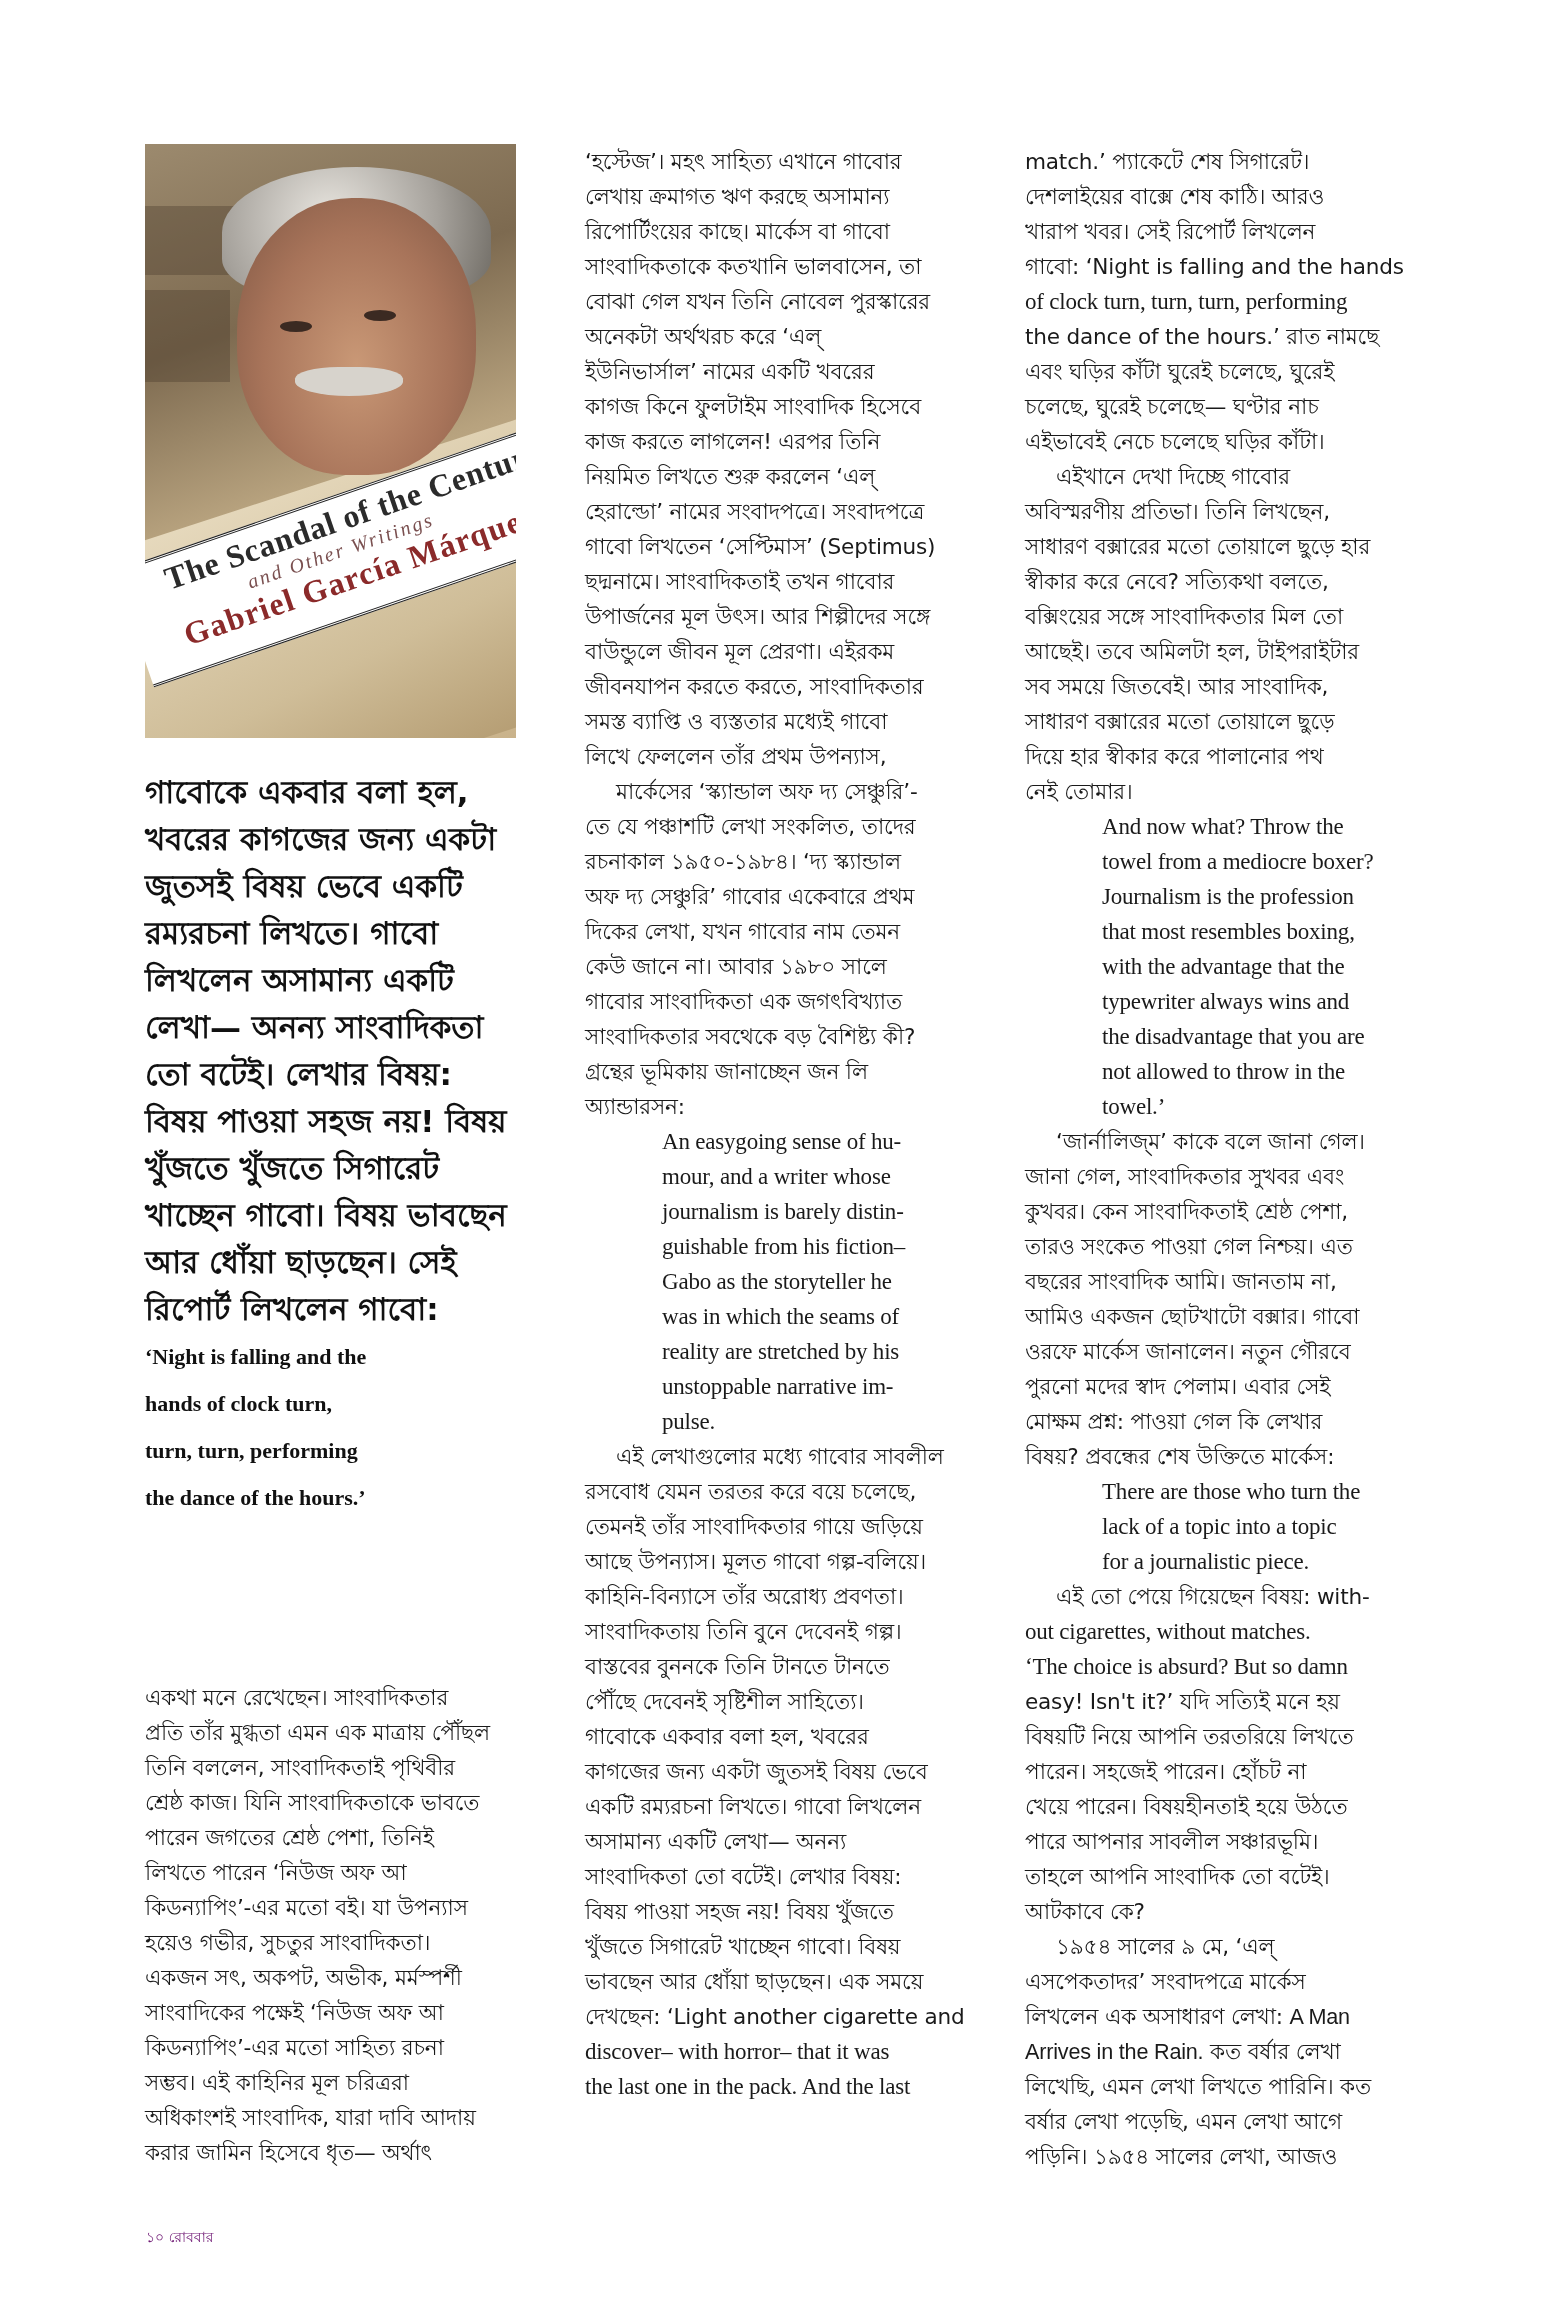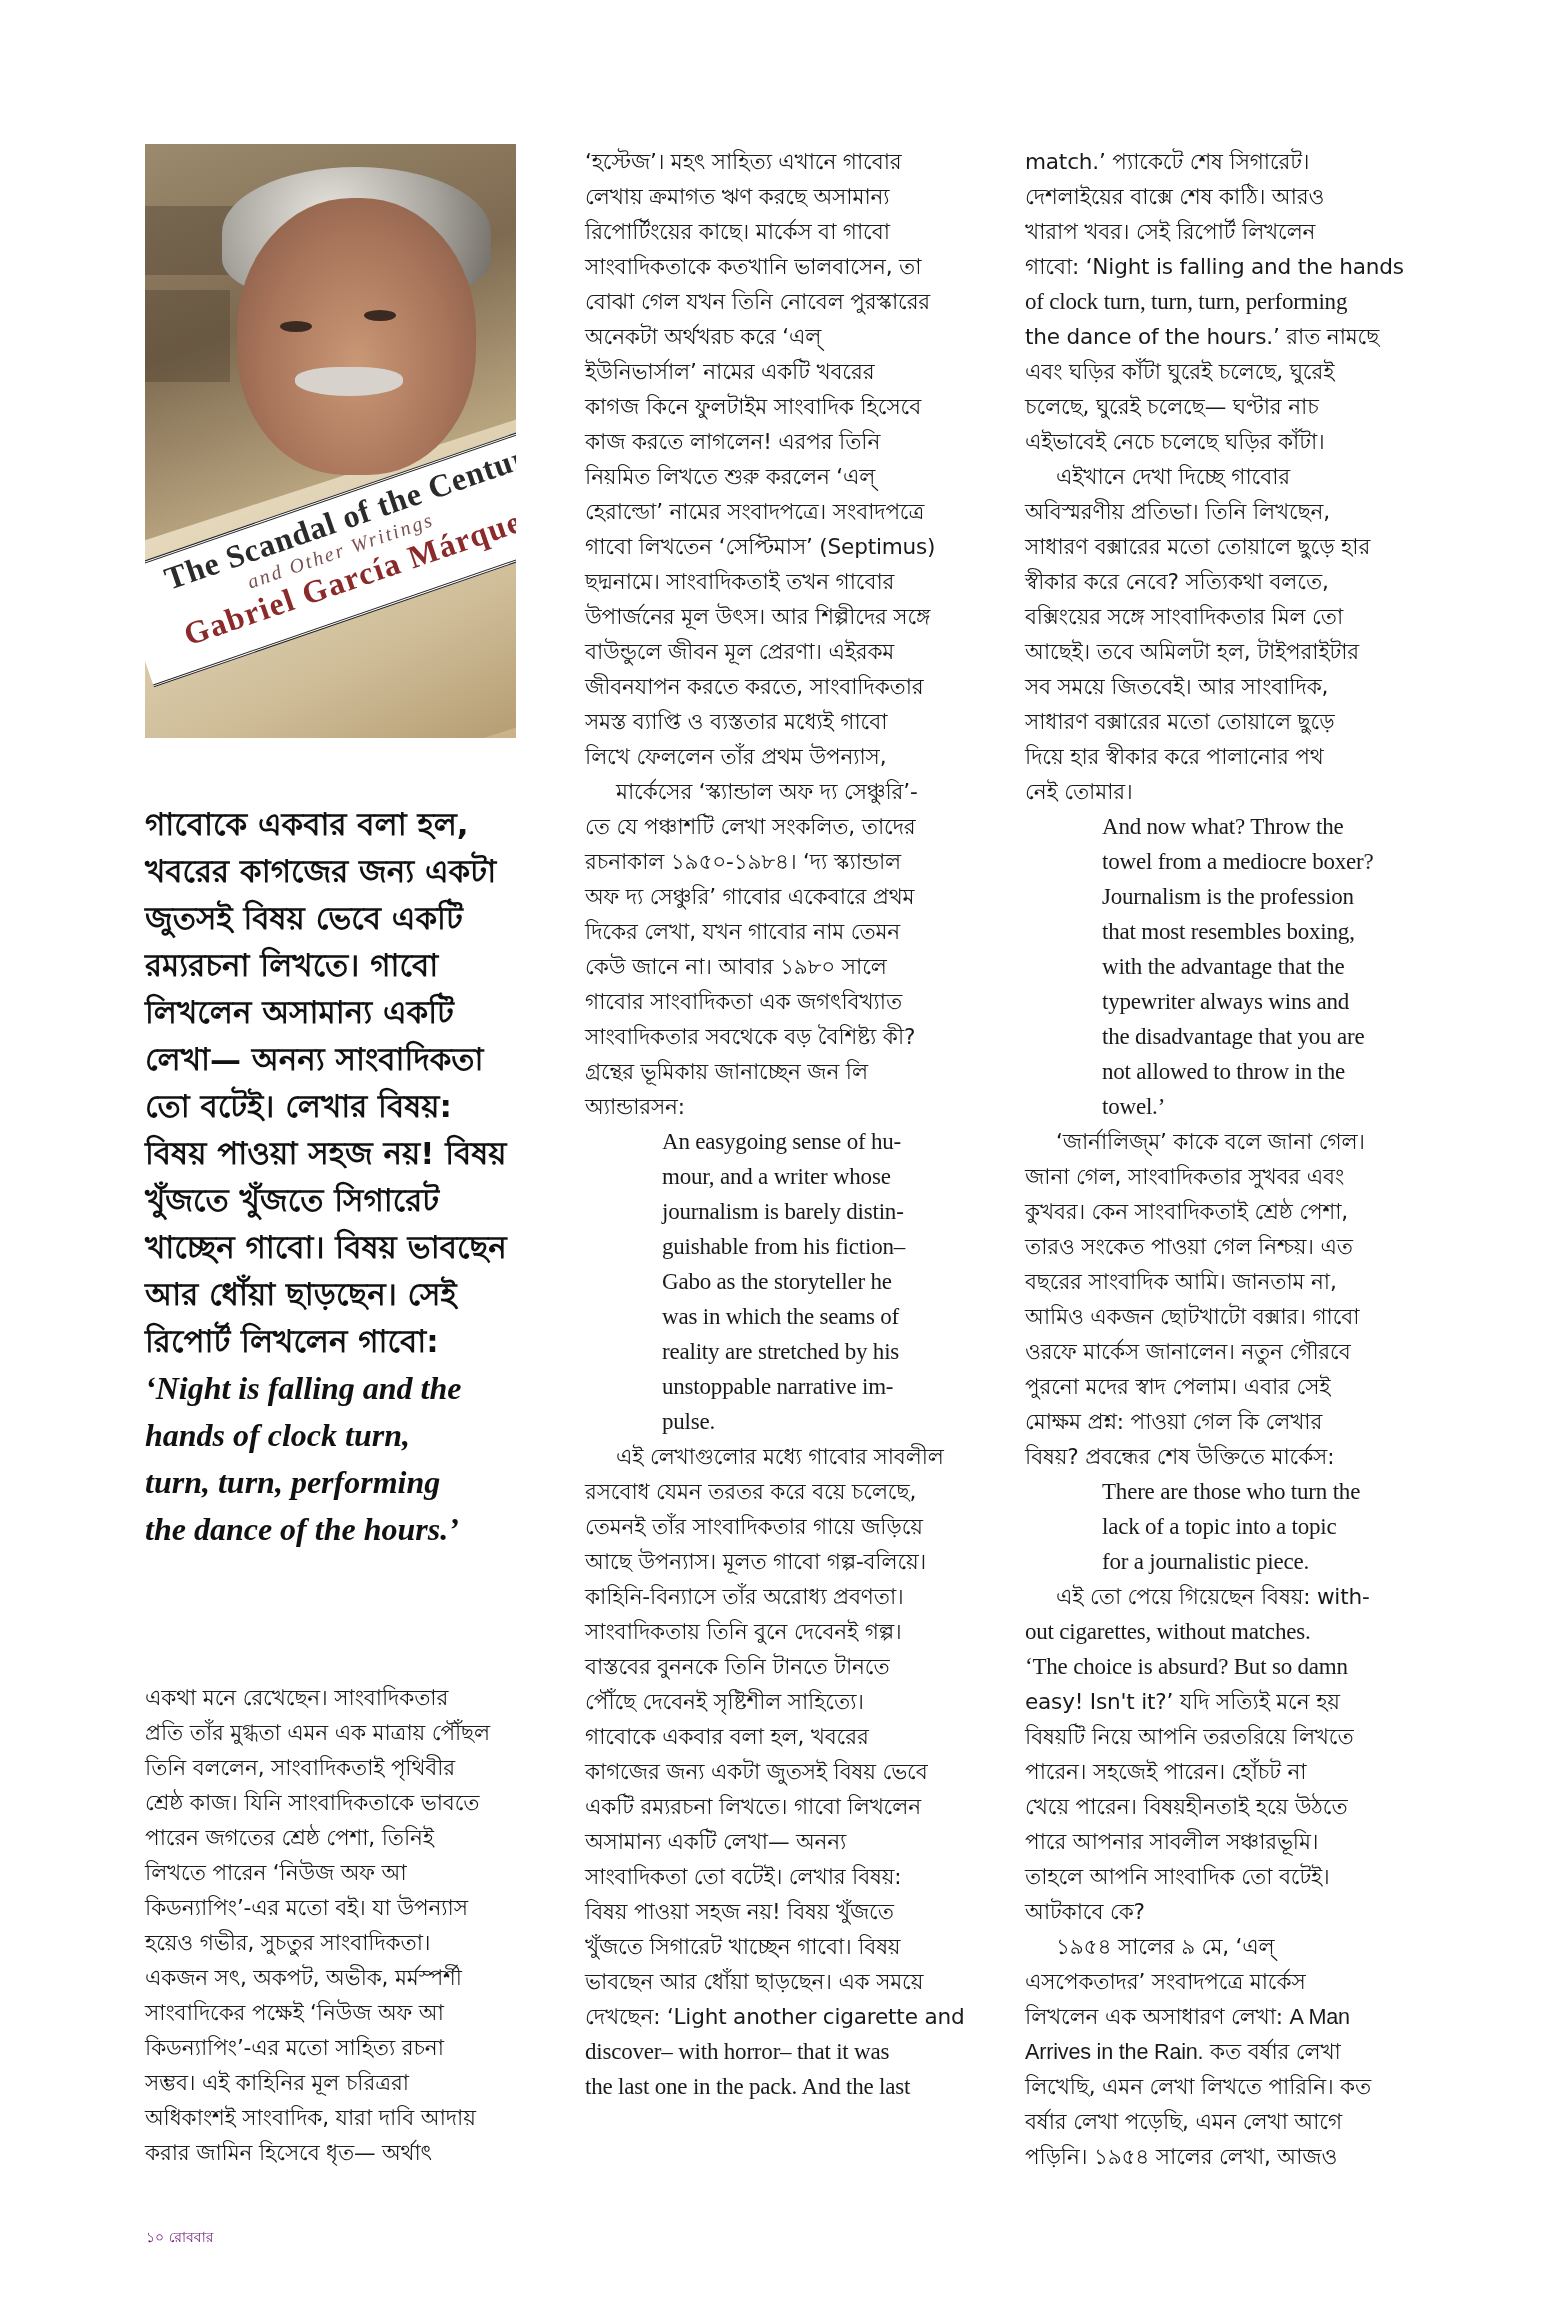--- a/index.html
+++ b/index.html
@@ -52,25 +52,25 @@
       position: absolute; left: -31px; top: 427px; width: 462px; height: 123px;
       background: #ffffff; transform: rotate(-19deg); transform-origin: left top;
       border-top: 3.1px double #222; border-bottom: 3.1px double #222;
       box-sizing: border-box; padding: 4.6px 0 0 46px;
     }
     .banner-title { font-family: "Liberation Serif", serif; font-size: 32px; line-height: 35px; color: #2b2b2b; white-space: nowrap; font-weight: bold; letter-spacing: 0.8px; }
     .banner-sub { font-family: "Liberation Serif", serif; font-style: italic; font-size: 20px; line-height: 23px; color: #7a5050; padding-left: 77px; white-space: nowrap; letter-spacing: 2.3px; }
     .banner-author { font-family: "Liberation Serif", serif; font-size: 32px; line-height: 37px; color: #8b2a2a; white-space: nowrap; font-weight: bold; letter-spacing: 1.5px; }
 
     
-    .pullquote { margin-top: 63px; }
+    .pullquote { margin-top: 31px; }
     .pullquote .pq-line {
       display: block; white-space: nowrap; font-weight: bold; font-size: 31px; line-height: 47px; color: #111;
     }
-    .pullquote .pq-line.en { font-family: "Liberation Serif", serif; font-size: 32px; font-style: italic; }
+    .pullquote .pq-line.en { font-family: "Liberation Serif", serif; font-size: 22px; }
 
     .col1-body { position: absolute; top: 1680px; left: 145px; width: 400px; }
 
     .footer { position: absolute; left: 146px; top: 2226px; font-size: 14px; color: #701a75; }
   </style>
 </head>
 <body>
 
 <div class="col" id="col1">
   <div class="photo" title="Book cover portrait of Gabriel García Márquez">

